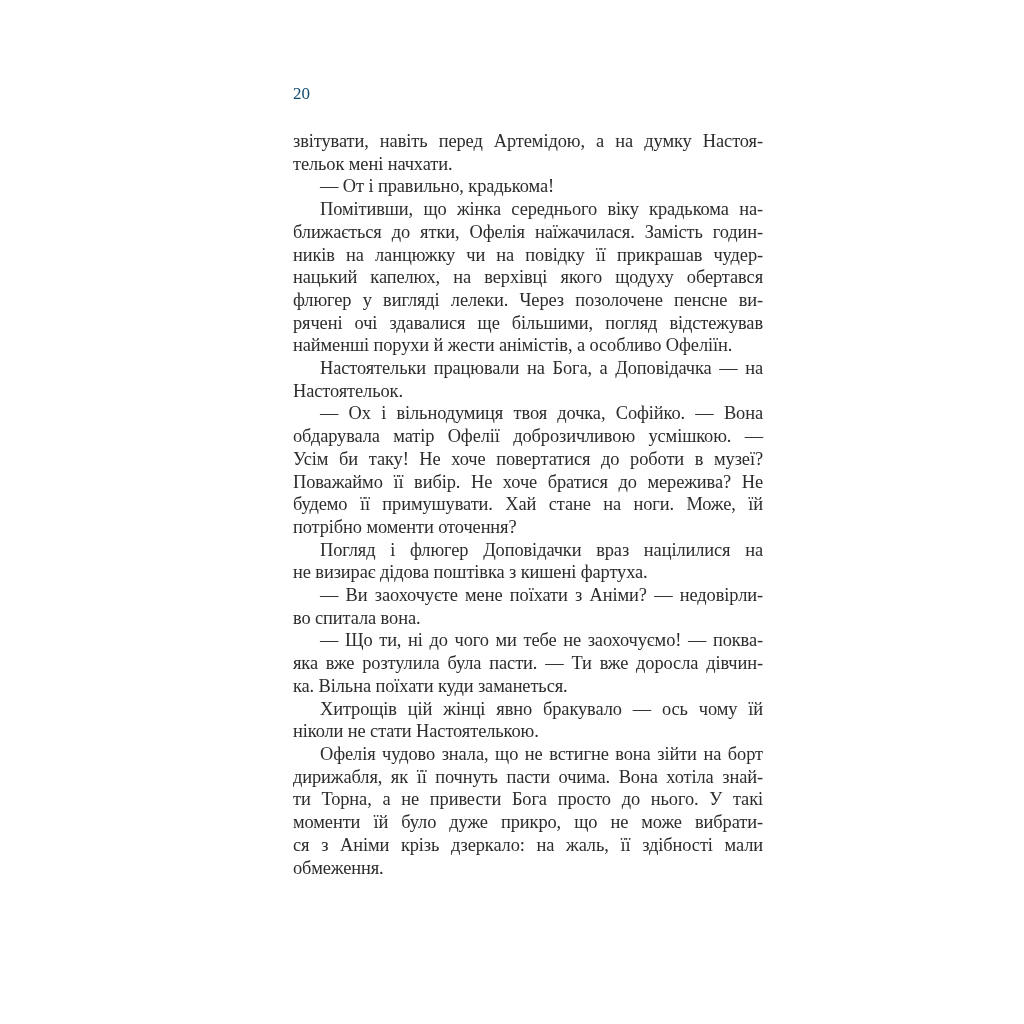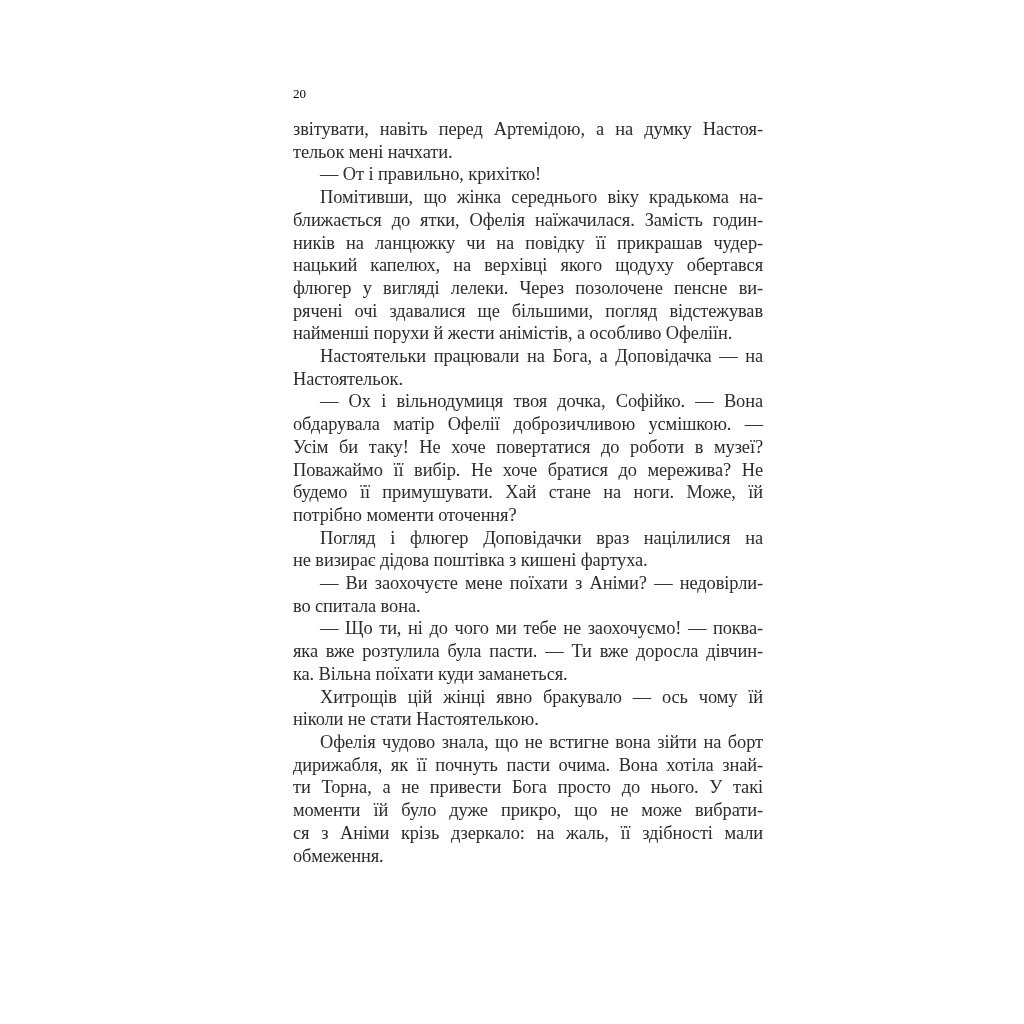--- a/index.html
+++ b/index.html
@@ -13,28 +13,28 @@
     height: 1024px;
     background: #ffffff;
     font-family: "Liberation Serif", serif;
     color: #2c2c2c;
     overflow: hidden;
   }
   .page-number {
     position: absolute;
     left: 293px;
     top: 84px;
-    font-size: 13px;
+    font-size: 17px;
     line-height: 20px;
-    color: #000000;
+    color: #0c4a6e;
   }
   .text-block {
     position: absolute;
     left: 293px;
-    top: 118px;
+    top: 130px;
     width: 470px;
     font-size: 18.4px;
     line-height: 22.7px;
     letter-spacing: -0.1px;
   }
   .line {
     text-align: justify;
     text-align-last: justify;
     white-space: normal;
   }
@@ -47,21 +47,21 @@
   }
 </style>
 </head>
 <body>
 
 <div class="book-page">
   <div class="page-number">20</div>
   <div class="text-block">
       <div class="line">звітувати, навіть перед Артемідою, а на думку Настоя-</div>
       <div class="line last">тельок мені начхати.</div>
-      <div class="line last indent">— От і правильно, крихітко!</div>
+      <div class="line last indent">— От і правильно, крадькома!</div>
       <div class="line indent">Помітивши, що жінка середнього віку крадькома на-</div>
       <div class="line">ближається до ятки, Офелія наїжачилася. Замість годин-</div>
       <div class="line">ників на ланцюжку чи на повідку її прикрашав чудер-</div>
       <div class="line">нацький капелюх, на верхівці якого щодуху обертався</div>
       <div class="line">флюгер у вигляді лелеки. Через позолочене пенсне ви-</div>
       <div class="line">рячені очі здавалися ще більшими, погляд відстежував</div>
       <div class="line last">найменші порухи й жести анімістів, а особливо Офеліїн.</div>
       <div class="line indent">Настоятельки працювали на Бога, а Доповідачка — на</div>
       <div class="line last">Настоятельок.</div>
       <div class="line indent">— Ох і вільнодумиця твоя дочка, Софійко. — Вона</div>

